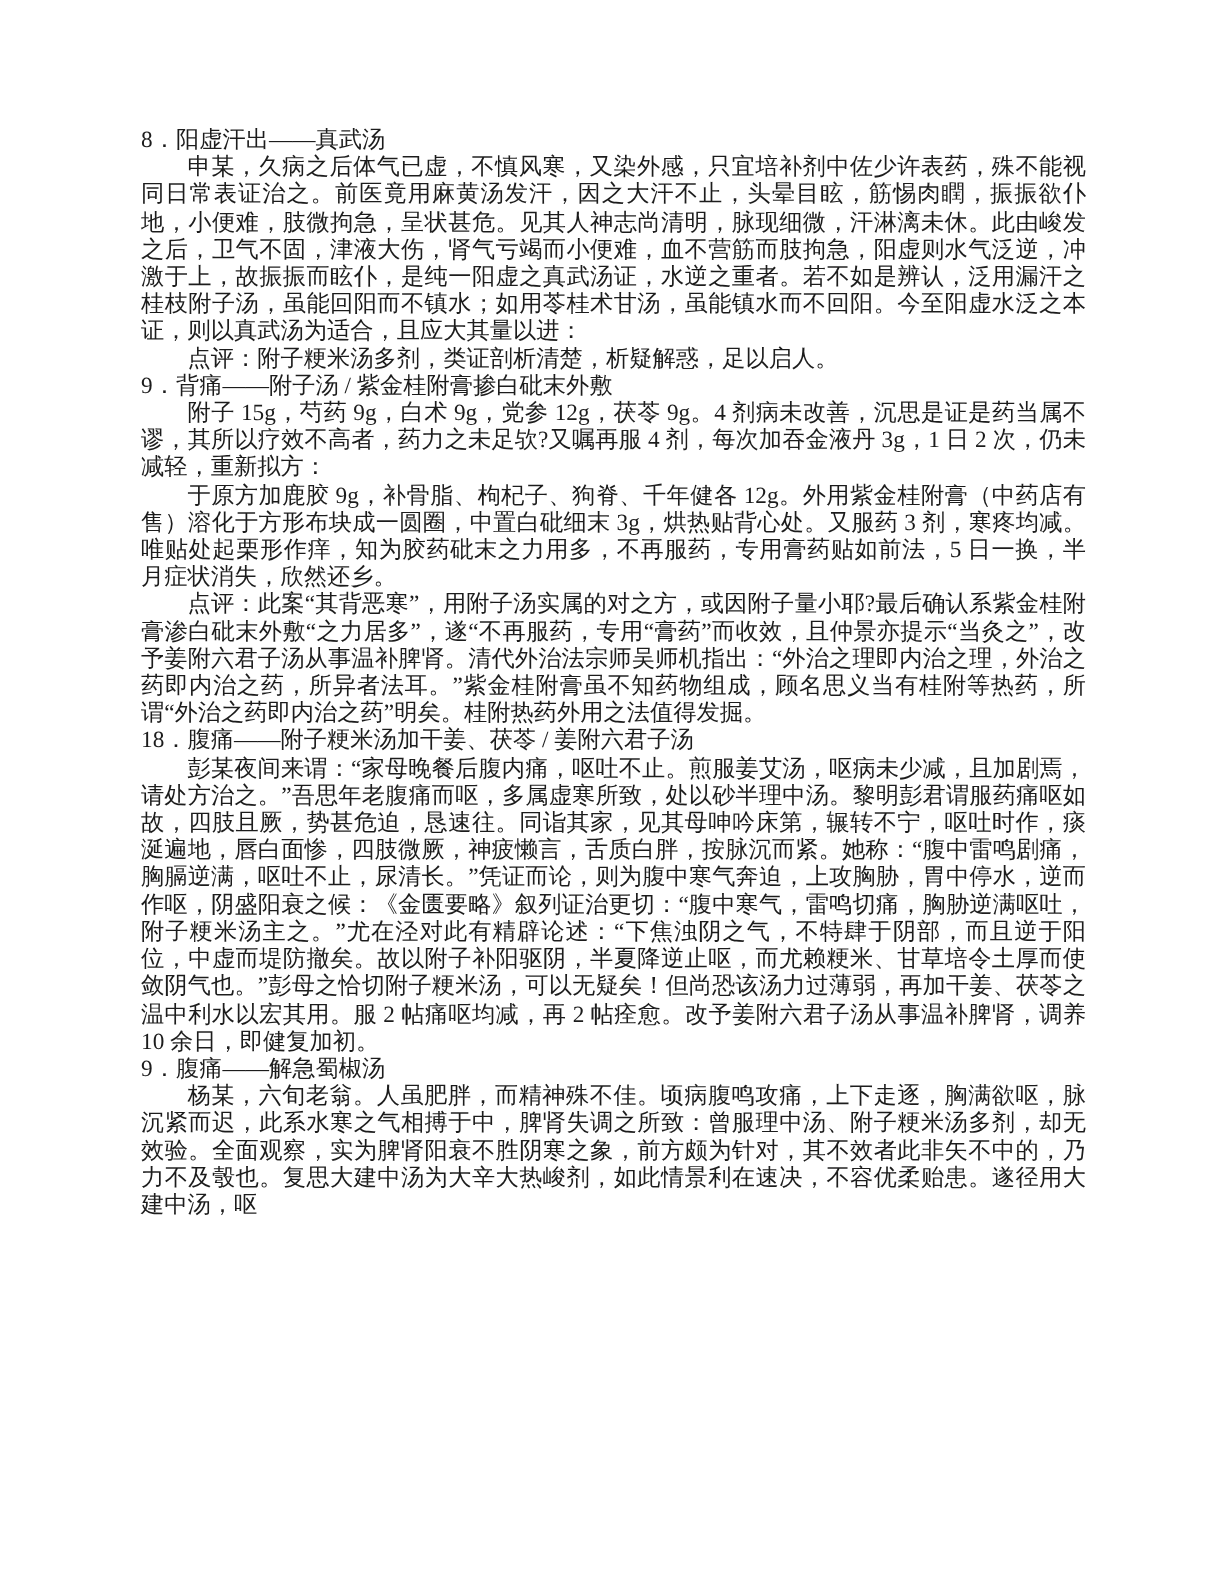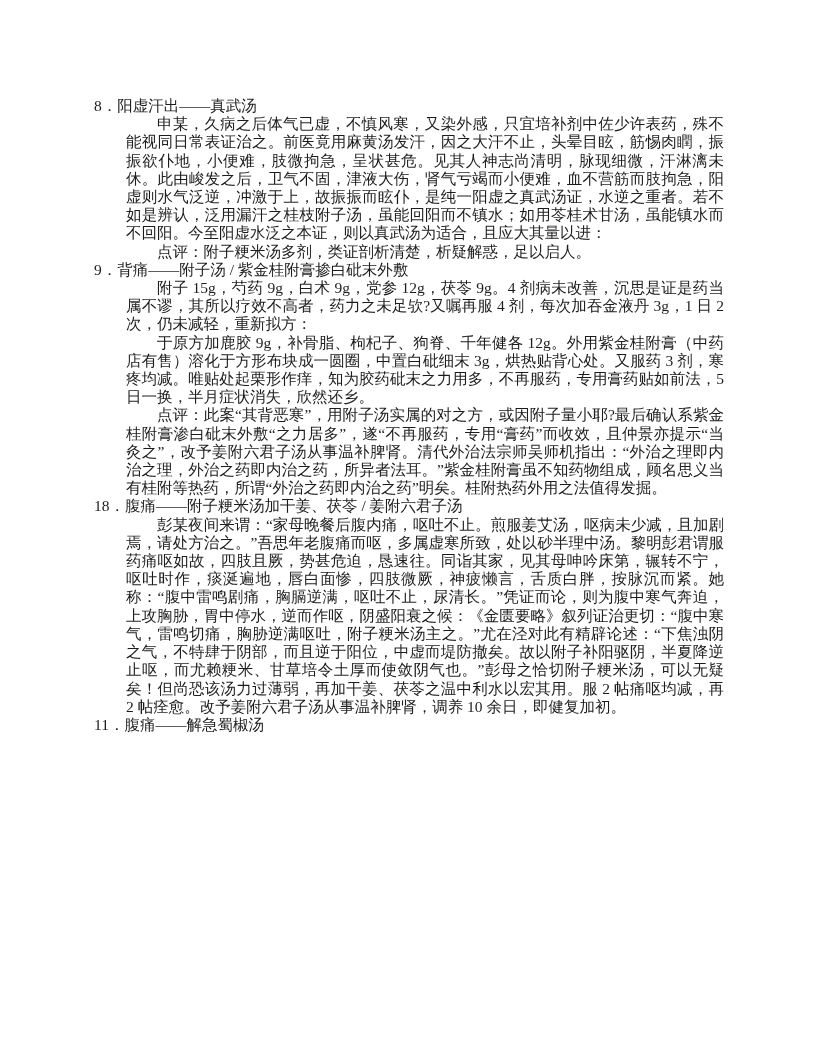--- a/index.html
+++ b/index.html
@@ -11,47 +11,47 @@
     position: relative;
     width: 816px;
     height: 1056px;
     background: #ffffff;
     overflow: hidden;
     font-family: "Liberation Serif", "DejaVu Serif", serif;
   }
   .content {
     position: absolute;
     left: 94px;
-    top: 97px;
+    top: 85px;
     width: 630px;
     text-align: justify;
     font-size: 15.5px;
     line-height: 18.2px;
     color: #1c1c1c;
     letter-spacing: 0;
     word-break: break-all;
   }
   .content p {
     margin: 0;
     padding: 0;
   }
   .content p.indent {
     text-indent: 2em;
-    margin-left: 32px;
   }
 </style>
 </head>
 <body style="background: rgb(255, 255, 255);">
 
 <div class="page">
   <div class="content" style="color: rgb(28, 28, 28);">
       <p class="heading">8．阳虚汗出——真武汤</p>
       <p class="indent">申某，久病之后体气已虚，不慎风寒，又染外感，只宜培补剂中佐少许表药，殊不能视同日常表证治之。前医竟用麻黄汤发汗，因之大汗不止，头晕目眩，筋惕肉瞤，振振欲仆地，小便难，肢微拘急，呈状甚危。见其人神志尚清明，脉现细微，汗淋漓未休。此由峻发之后，卫气不固，津液大伤，肾气亏竭而小便难，血不营筋而肢拘急，阳虚则水气泛逆，冲激于上，故振振而眩仆，是纯一阳虚之真武汤证，水逆之重者。若不如是辨认，泛用漏汗之桂枝附子汤，虽能回阳而不镇水；如用苓桂术甘汤，虽能镇水而不回阳。今至阳虚水泛之本证，则以真武汤为适合，且应大其量以进：</p>
       <p class="indent">点评：附子粳米汤多剂，类证剖析清楚，析疑解惑，足以启人。</p>
       <p class="heading">9．背痛——附子汤 / 紫金桂附膏掺白砒末外敷</p>
       <p class="indent">附子 15g，芍药 9g，白术 9g，党参 12g，茯苓 9g。4 剂病未改善，沉思是证是药当属不谬，其所以疗效不高者，药力之未足欤?又嘱再服 4 剂，每次加吞金液丹 3g，1 日 2 次，仍未减轻，重新拟方：</p>
       <p class="indent">于原方加鹿胶 9g，补骨脂、枸杞子、狗脊、千年健各 12g。外用紫金桂附膏（中药店有售）溶化于方形布块成一圆圈，中置白砒细末 3g，烘热贴背心处。又服药 3 剂，寒疼均减。唯贴处起栗形作痒，知为胶药砒末之力用多，不再服药，专用膏药贴如前法，5 日一换，半月症状消失，欣然还乡。</p>
       <p class="indent">点评：此案“其背恶寒”，用附子汤实属的对之方，或因附子量小耶?最后确认系紫金桂附膏渗白砒末外敷“之力居多”，遂“不再服药，专用“膏药”而收效，且仲景亦提示“当灸之”，改予姜附六君子汤从事温补脾肾。清代外治法宗师吴师机指出：“外治之理即内治之理，外治之药即内治之药，所异者法耳。”紫金桂附膏虽不知药物组成，顾名思义当有桂附等热药，所谓“外治之药即内治之药”明矣。桂附热药外用之法值得发掘。</p>
       <p class="heading">18．腹痛——附子粳米汤加干姜、茯苓 / 姜附六君子汤</p>
       <p class="indent">彭某夜间来谓：“家母晚餐后腹内痛，呕吐不止。煎服姜艾汤，呕病未少减，且加剧焉，请处方治之。”吾思年老腹痛而呕，多属虚寒所致，处以砂半理中汤。黎明彭君谓服药痛呕如故，四肢且厥，势甚危迫，恳速往。同诣其家，见其母呻吟床第，辗转不宁，呕吐时作，痰涎遍地，唇白面惨，四肢微厥，神疲懒言，舌质白胖，按脉沉而紧。她称：“腹中雷鸣剧痛，胸膈逆满，呕吐不止，尿清长。”凭证而论，则为腹中寒气奔迫，上攻胸胁，胃中停水，逆而作呕，阴盛阳衰之候：《金匮要略》叙列证治更切：“腹中寒气，雷鸣切痛，胸胁逆满呕吐，附子粳米汤主之。”尤在泾对此有精辟论述：“下焦浊阴之气，不特肆于阴部，而且逆于阳位，中虚而堤防撤矣。故以附子补阳驱阴，半夏降逆止呕，而尤赖粳米、甘草培令土厚而使敛阴气也。”彭母之恰切附子粳米汤，可以无疑矣！但尚恐该汤力过薄弱，再加干姜、茯苓之温中利水以宏其用。服 2 帖痛呕均减，再 2 帖痊愈。改予姜附六君子汤从事温补脾肾，调养 10 余日，即健复加初。</p>
-      <p class="heading">11．腹痛——解急蜀椒汤</p>
+      <p class="heading">9．腹痛——解急蜀椒汤</p>
+      <p class="indent">杨某，六旬老翁。人虽肥胖，而精神殊不佳。顷病腹鸣攻痛，上下走逐，胸满欲呕，脉沉紧而迟，此系水寒之气相搏于中，脾肾失调之所致：曾服理中汤、附子粳米汤多剂，却无效验。全面观察，实为脾肾阳衰不胜阴寒之象，前方颇为针对，其不效者此非矢不中的，乃力不及彀也。复思大建中汤为大辛大热峻剂，如此情景利在速决，不容优柔贻患。遂径用大建中汤，呕</p>
     </div>
 </div>
 
 </body></html>

